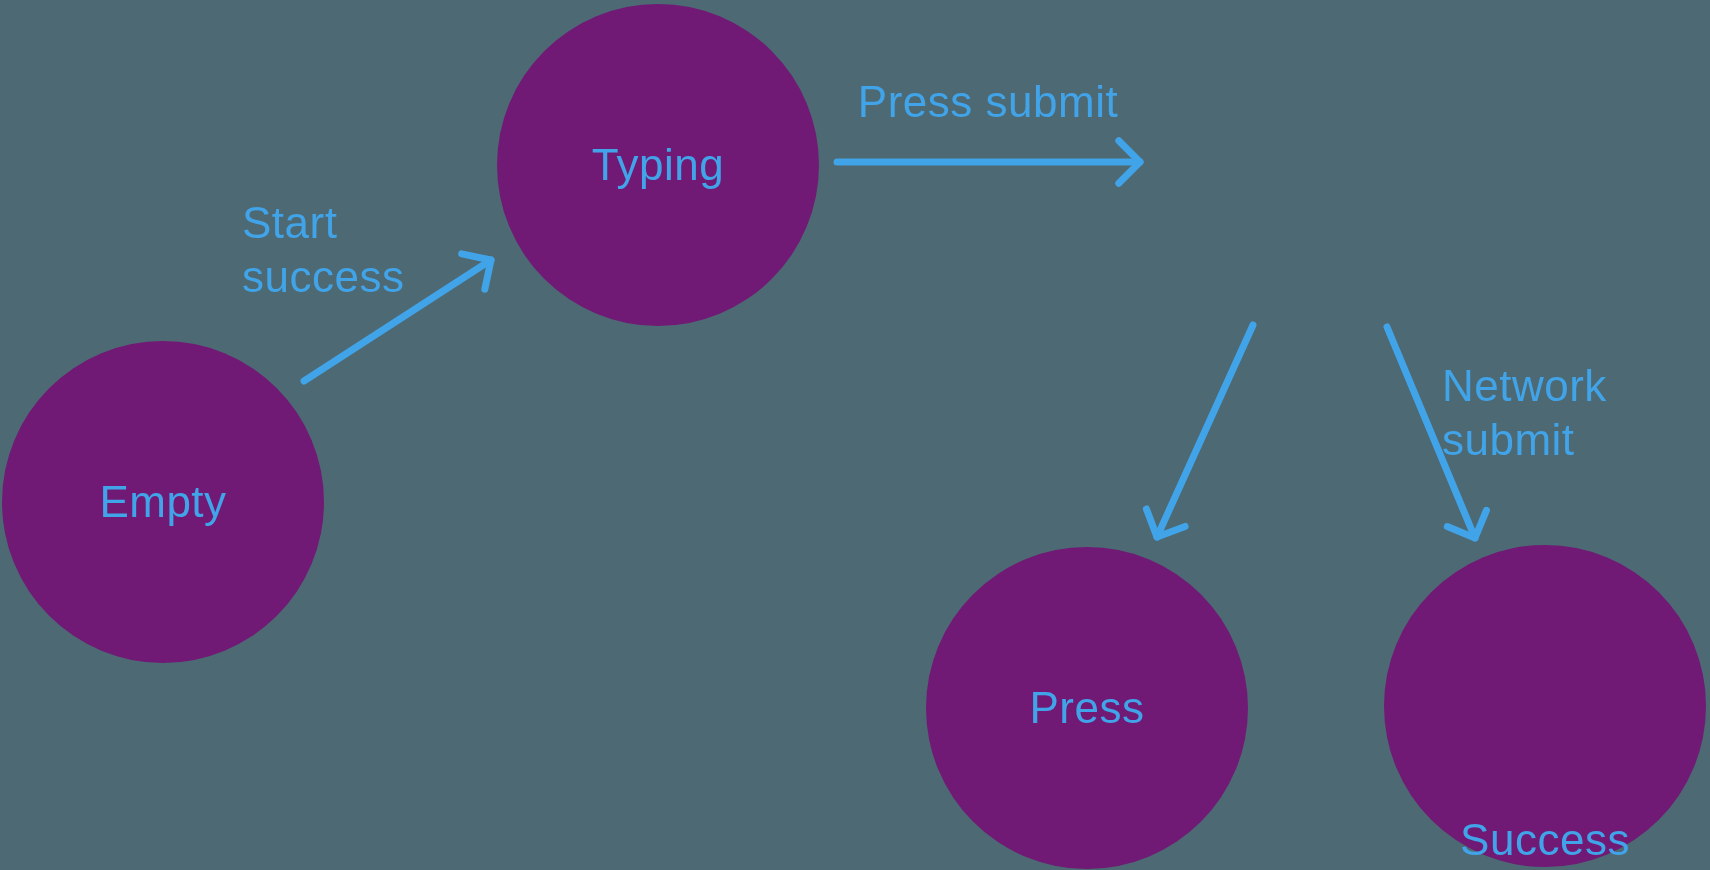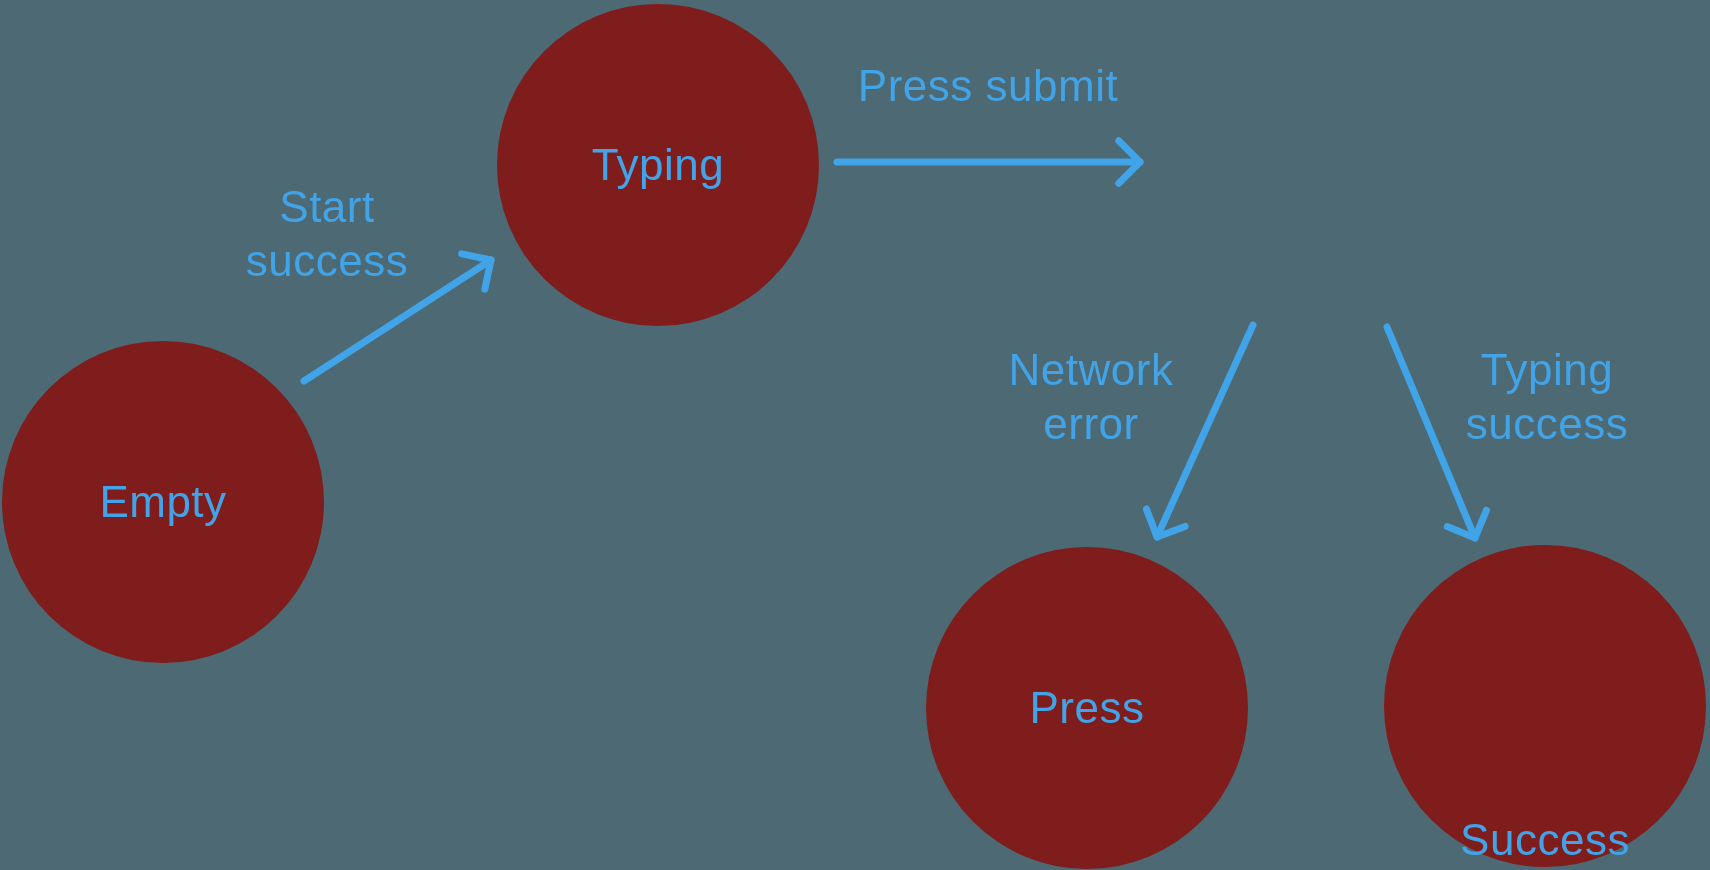--- a/index.html
+++ b/index.html
@@ -21,42 +21,43 @@
     top: 0;
     width: 1710px;
     height: 870px;
     display: block;
   }
   .state-node {
     position: absolute;
     width: 322px;
     height: 322px;
     border-radius: 50%;
-    background: #7f1d1d;
+    background: #701a75;
     display: flex;
     align-items: center;
     justify-content: center;
   }
   .state-label {
     color: #41a3e8;
     font-size: 44px;
     font-weight: 400;
     letter-spacing: 0.5px;
     text-align: center;
     line-height: 1.2;
   }
   .edge-label {
     position: absolute;
     transform: translate(-50%, -50%);
     color: #41a3e8;
     font-size: 44px;
     font-weight: 400;
     letter-spacing: 0.5px;
-    text-align: center;
+    text-align: left;
     line-height: 1.22;
+    margin-top: 16px;
   }
   
   #node-empty      { left: 2px;    top: 341px; }
   #node-typing     { left: 497px;  top: 4px;   }
   #node-submitting { left: 1168px; top: 4px;   }
   #node-error      { left: 926px;  top: 547px; }
   #node-success    { left: 1384px; top: 545px; align-items: flex-end; }
   
   #label-start-typing    { left: 327px;  top: 234px; width: 170px; }
   #label-press-submit    { left: 988px;  top: 86px;  white-space: nowrap; }
@@ -101,17 +102,16 @@
   </div>
 
   <div class="state-node" id="node-success">
     <span class="state-label">Success</span>
   </div>
 
   <div class="edge-label" id="label-start-typing">Start success</div>
 
   <div class="edge-label" id="label-press-submit">Press submit</div>
 
-  <div class="edge-label" id="label-network-error">Network error</div>
 
-  <div class="edge-label" id="label-network-success">Typing success</div>
+  <div class="edge-label" id="label-network-success">Network submit</div>
 
 </div>
 
 </body></html>

